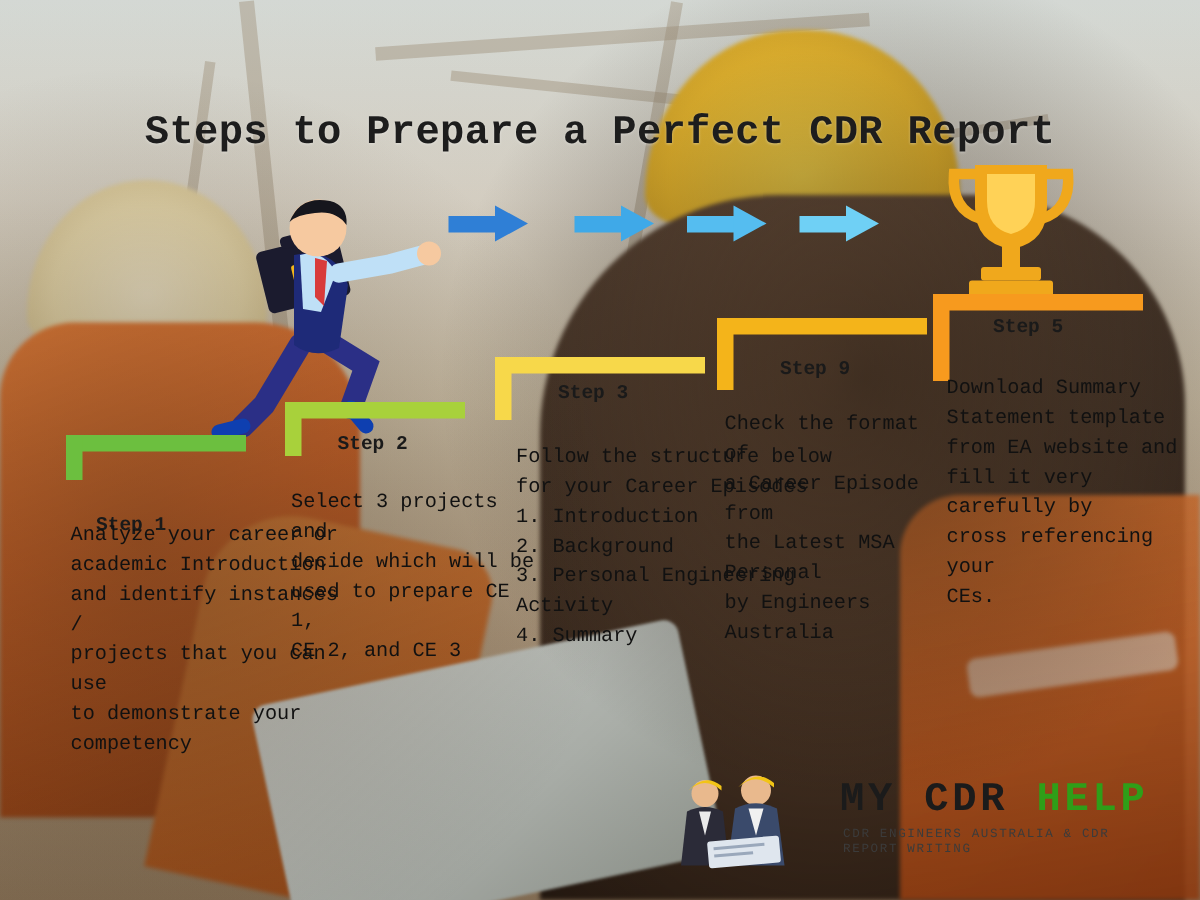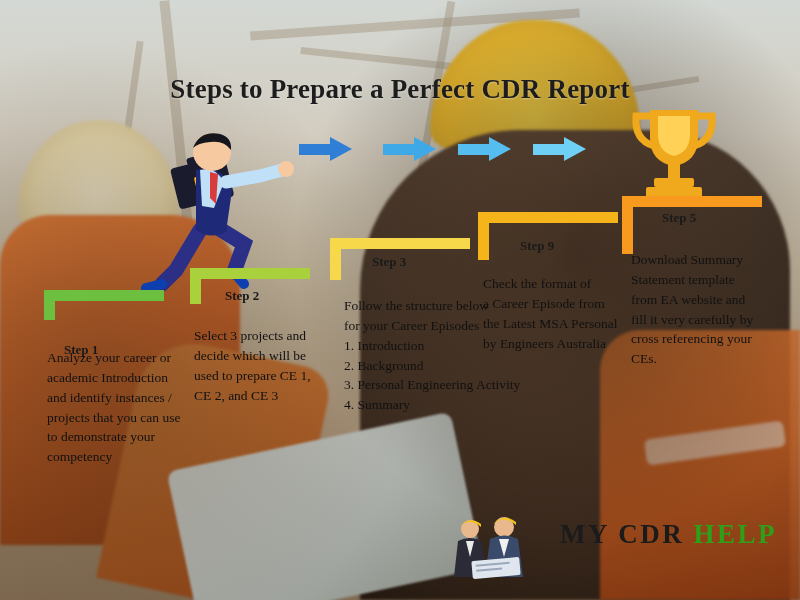--- a/index.html
+++ b/index.html
@@ -5,21 +5,21 @@
   html, body {
     margin: 0;
     padding: 0;
     background: #222;
   }
   #canvas {
     position: relative;
     width: 800px;
     height: 600px;
     overflow: hidden;
-    font-family: Liberation Serif, serif;
+    font-family: Liberation Mono, monospace;
     background: #fef9c3;
   }
 
   
   .bg-sky {
     position: absolute;
     inset: 0;
     background: linear-gradient(180deg, #cfd4cf 0%, #d9d2c4 22%, #d2c3a8 45%, #b9a183 70%, #9d8364 100%);
   }
   .bg-blur-overlay {
@@ -325,15 +325,16 @@
       <circle cx="66" cy="12" r="10" fill="#e9b98d"></circle>
       <path d="M54 10 q12 -11 24 0 l0 -3 q-12 -10 -24 3 z" fill="#f2c416"></path>
       <path d="M52 24 q14 -7 28 0 l5 38 h-38 z" fill="#3a4a6b"></path>
       <path d="M61 24 l5 18 l5 -18 z" fill="#f0f0f0"></path>
 
       <rect x="34" y="44" width="48" height="18" rx="2" fill="#dfe6ee" transform="rotate(-5 58 53)"></rect>
       <rect x="38" y="48" width="34" height="2" fill="#9aa8bb" transform="rotate(-5 58 53)"></rect>
       <rect x="38" y="53" width="26" height="2" fill="#9aa8bb" transform="rotate(-5 58 53)"></rect>
     </svg>
     <div class="logo-text"><span>MY CDR </span><span class="help">HELP</span></div>
+    <div class="logo-sub">CDR ENGINEERS AUSTRALIA &amp; CDR REPORT WRITING</div>
   </div>
 
 </div>
 
 </body></html>

